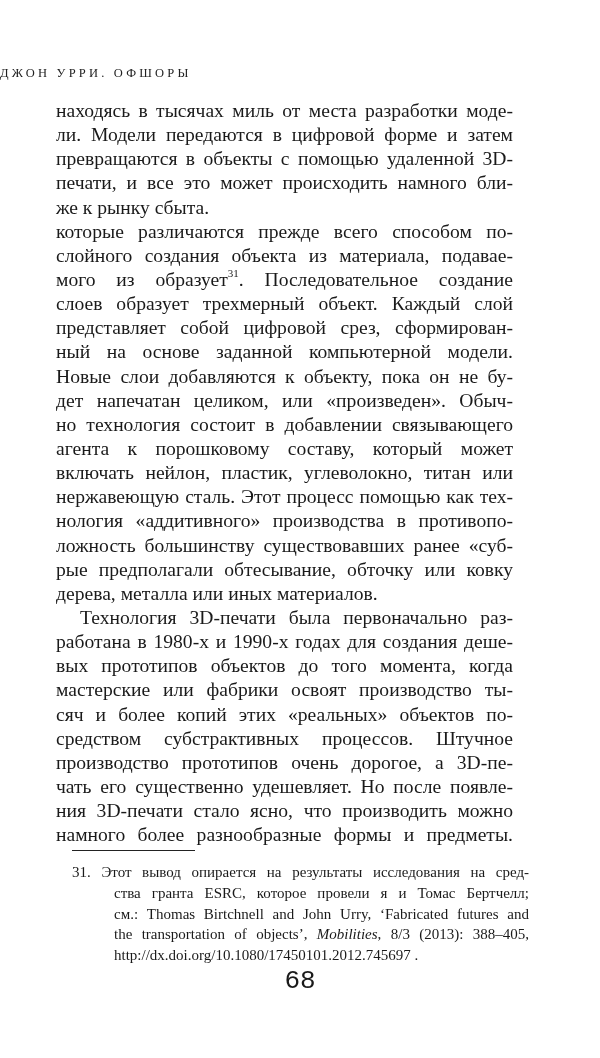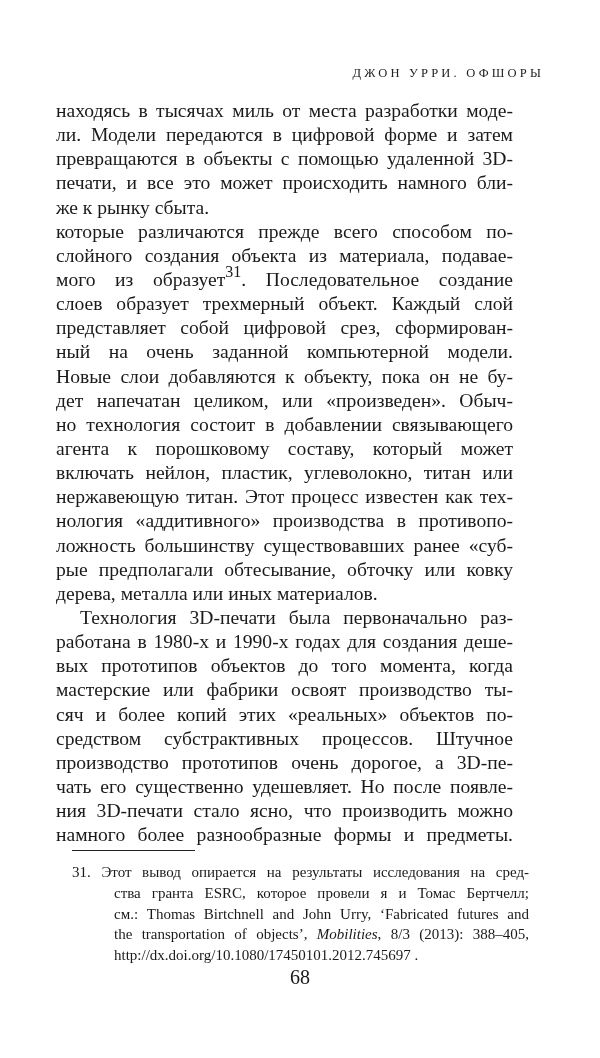--- a/index.html
+++ b/index.html
@@ -1,74 +1,74 @@
 <!DOCTYPE html>
 <html><head>
 <meta charset="utf-8">
 <style>
   html, body { margin: 0; padding: 0; background: #ffffff; }
   body { width: 600px; height: 1058px; position: relative; overflow: hidden; color: #1a1a1a; }
   .page { position: absolute; left: 0; top: 0; width: 600px; height: 1058px; }
   .running-head {
-    position: absolute; top: 66px; left: 0; width: 544px; text-align: right;
+    position: absolute; top: 66px; left: 0; width: 544px; text-align: left;
     font-family: "Liberation Serif", serif; font-size: 12.5px; letter-spacing: 3.2px;
     color: #222;
   }
   .body-text {
     position: absolute; left: 56px; top: 99px; width: 457px;
     font-family: "Liberation Serif", serif; font-size: 19.6px; line-height: 24.15px;
     color: #1a1a1a;
   }
   .line { display: block; white-space: nowrap; text-align: justify; text-align-last: justify; height: 24.15px; overflow: visible; }
   .line.last { text-align-last: left; }
   .line.indent { padding-left: 24px; }
-  sup.fnref { font-size: 16px; line-height: 0; vertical-align: super; position: relative; top: -1px; }
+  sup.fnref { font-size: 11px; line-height: 0; vertical-align: super; position: relative; top: -1px; }
   .fn-rule {
     position: absolute; left: 72px; top: 850px; width: 123px; height: 0;
     border-top: 1.3px solid #222;
   }
   .footnote {
     position: absolute; left: 72px; top: 862px; width: 457px;
     font-family: "Liberation Serif", serif; font-size: 15px; line-height: 20.8px; color: #1a1a1a;
   }
   .fn-line { display: block; white-space: nowrap; text-align: justify; text-align-last: justify; height: 20.8px; }
   .fn-line.cont { padding-left: 42px; }
   .fn-line.last { text-align-last: left; }
   .fn-num { display: inline; }
   em { font-style: italic; }
   .page-number {
     position: absolute; top: 966px; left: 0; width: 600px; text-align: center;
-    font-family: Liberation Serif, serif; font-size: 20px; color: #1a1a1a;
+    font-family: Liberation Mono, monospace; font-size: 26px; color: #1a1a1a;
   }
 </style>
 </head>
 <body>
 
 <div class="page">
 
   <div class="running-head">ДЖОН УРРИ. ОФШОРЫ</div>
 
   <div class="body-text">
     <span class="line">находясь в тысячах миль от места разработки моде-</span>
     <span class="line">ли. Модели передаются в цифровой форме и затем</span>
     <span class="line">превращаются в объекты с помощью удаленной 3D-</span>
     <span class="line">печати, и все это может происходить намного бли-</span>
     <span class="line last">же к рынку сбыта.</span>
     <span class="line">которые различаются прежде всего способом по-</span>
     <span class="line">слойного создания объекта из материала, подавае-</span>
     <span class="line"><span>мого из образует</span><sup class="fnref">31</sup><span>. Последовательное создание</span></span>
     <span class="line">слоев образует трехмерный объект. Каждый слой</span>
     <span class="line">представляет собой цифровой срез, сформирован-</span>
-    <span class="line">ный на очень заданной компьютерной модели.</span>
+    <span class="line">ный на основе заданной компьютерной модели.</span>
     <span class="line">Новые слои добавляются к объекту, пока он не бу-</span>
     <span class="line">дет напечатан целиком, или «произведен». Обыч-</span>
     <span class="line">но технология состоит в добавлении связывающего</span>
     <span class="line">агента к порошковому составу, который может</span>
     <span class="line">включать нейлон, пластик, углеволокно, титан или</span>
-    <span class="line">нержавеющую титан. Этот процесс известен как тех-</span>
+    <span class="line">нержавеющую сталь. Этот процесс помощью как тех-</span>
     <span class="line">нология «аддитивного» производства в противопо-</span>
     <span class="line">ложность большинству существовавших ранее «суб-</span>
     <span class="line">рые предполагали обтесывание, обточку или ковку</span>
     <span class="line last">дерева, металла или иных материалов.</span>
     <span class="line indent">Технология 3D-печати была первоначально раз-</span>
     <span class="line">работана в 1980-х и 1990-х годах для создания деше-</span>
     <span class="line">вых прототипов объектов до того момента, когда</span>
     <span class="line">мастерские или фабрики освоят производство ты-</span>
     <span class="line">сяч и более копий этих «реальных» объектов по-</span>
     <span class="line">средством субстрактивных процессов. Штучное</span>

